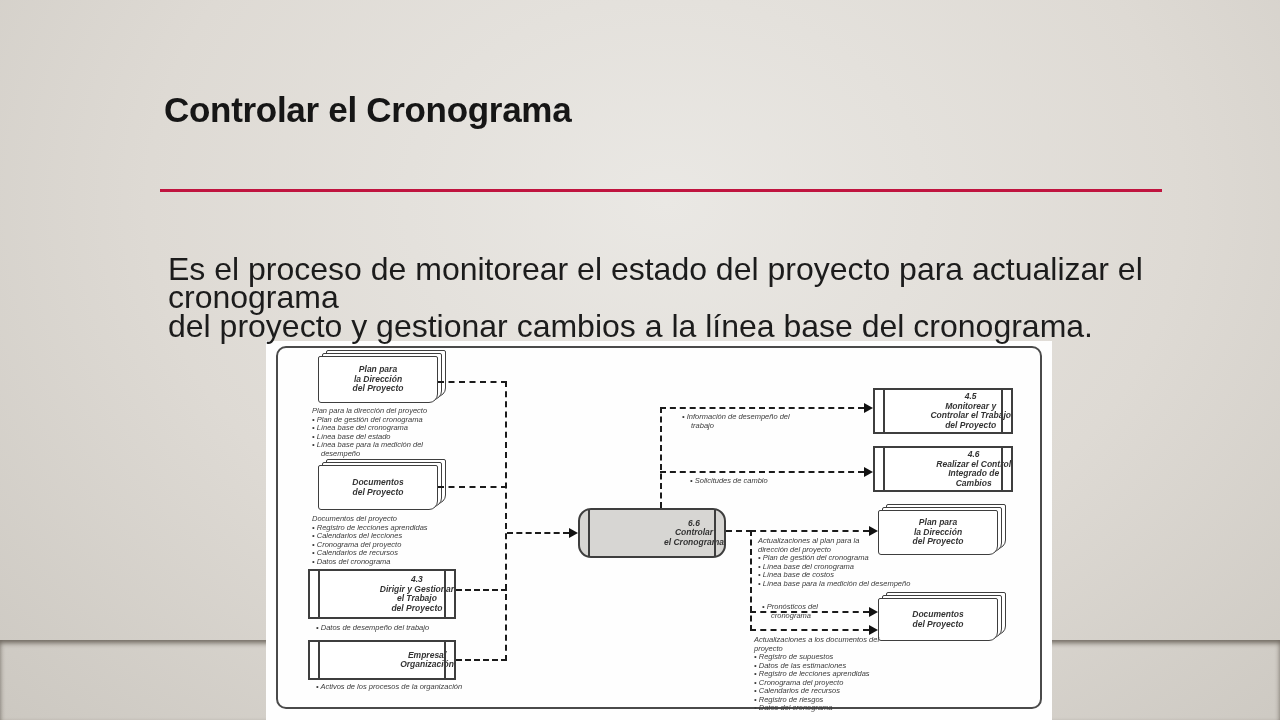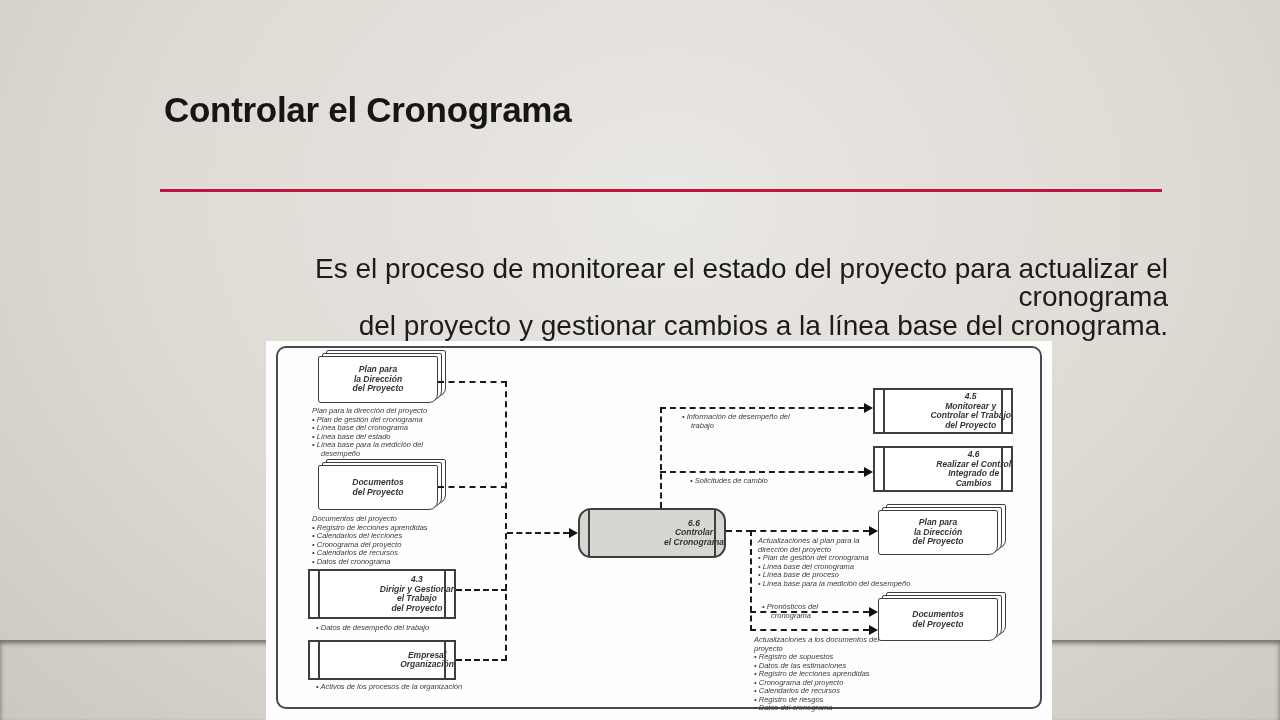--- a/index.html
+++ b/index.html
@@ -17,21 +17,21 @@
         #57402 5px, #574026 0px, #574026 2px,
         #ab8854 2px, #b99766 10px, #9b794b 19px, #8a6b41 27px, #574026 29px);
     box-shadow: inset 0 3px 5px rgba(30,20,10,.55);
   }
 
   .title { position:absolute; left:164px; top:90px; font-size:35px; letter-spacing:-0.3px;
            color:#161616; z-index:3; }
   .rule { position:absolute; left:160px; top:189px; width:1002px; height:3px; z-index:3; }
 
   .bodytext { position:absolute; left:168px; top:226px; width:1000px; z-index:3;
-              font-size:28px; line-height:28.5px; color:#1c1c1c; white-space:pre-line;text-align:right; }
+              font-size:32px; line-height:28.5px; color:#1c1c1c; white-space:pre-line; }
   .p2::first-line { word-spacing:11px; }
 
   
   .fig { position:absolute; left:266px; top:341px; width:786px; height:379px;
          background:#fefefe; z-index:2; font-size:7.5px; line-height:8.5px; color:#3a3a3a;font-style:italic; }
   .frame { position:absolute; left:10px; top:5px; width:766px; height:363px;
            border:2px solid #4a4a4a; border-radius:10px; }
 
   
   .doc { position:absolute; }
@@ -196,21 +196,21 @@
 
     <ul class="only" style="left:424px;top:136px;width:160px">
       <li>Solicitudes de cambio</li>
     </ul>
 
     <div class="dlist" style="left:492px;top:196px;width:260px">
       <div class="hdr" style="width:115px">Actualizaciones al plan para la dirección del proyecto</div>
       <ul>
           <li>Plan de gestión del cronograma</li>
           <li>Línea base del cronograma</li>
-          <li>Línea base de proceso</li>
+          <li>Línea base de costos</li>
           <li>Línea base para la medición del desempeño</li>
         </ul>
     </div>
 
     <ul class="only" style="left:496px;top:262px;width:90px">
       <li>Pronósticos del cronograma</li>
     </ul>
 
     <div class="dlist" style="left:488px;top:295px;width:230px">
       <div class="hdr" style="width:140px">Actualizaciones a los documentos del proyecto</div>

